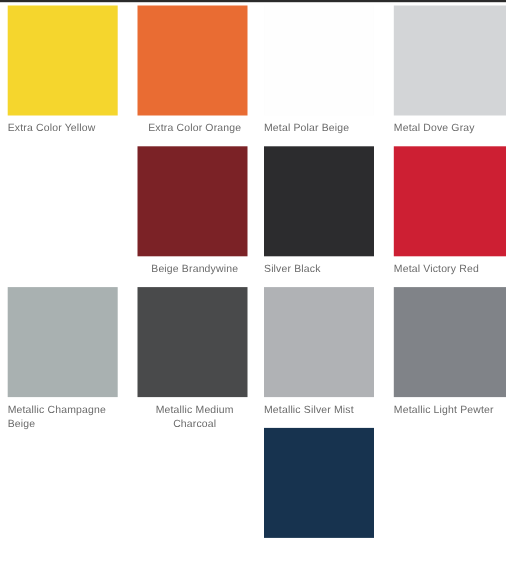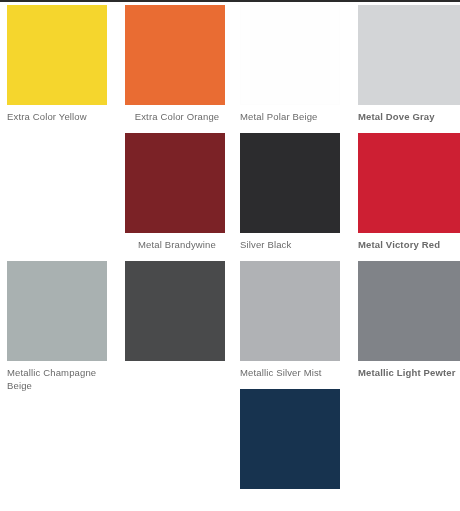--- a/index.html
+++ b/index.html
@@ -57,21 +57,21 @@
   .col-1 { left: 125px; text-align: center; }
   .col-2 { left: 240px; }
   .col-3 { left: 358px; }
   
   .row-0 { top: 5px; }
   .row-1 { top: 133px; }
   .row-2 { top: 261px; }
   .row-3 { top: 389px; }
   
   .col-3 .swatch-chip { width: 102px; }
-  .col-3 .swatch-label { width: 102px; font-weight: bold; }
+  .col-3 .swatch-label { width: 102px; }
 </style>
 </head>
 <body>
 
 <div id="top-edge-strip"></div>
 
 <div id="swatch-grid">
     <div class="swatch-cell col-0 row-0">
       <div class="swatch-chip" title="Extra Color Yellow" style="background: rgb(245, 214, 45);"></div>
       <div class="swatch-label">Extra Color Yellow</div>
@@ -83,36 +83,37 @@
     <div class="swatch-cell col-2 row-0">
       <div class="swatch-chip is-white" title="Metal Polar White" style="background: rgb(254, 254, 254);"></div>
       <div class="swatch-label">Metal Polar Beige</div>
     </div>
     <div class="swatch-cell col-3 row-0">
       <div class="swatch-chip" title="Metal Dove Gray" style="background: rgb(211, 213, 215);"></div>
       <div class="swatch-label">Metal Dove Gray</div>
     </div>
     <div class="swatch-cell col-1 row-1">
       <div class="swatch-chip" title="Metal Brandywine" style="background: rgb(123, 34, 38);"></div>
-      <div class="swatch-label">Metal Brandywine</div>
+      <div class="swatch-label">Beige Brandywine</div>
     </div>
     <div class="swatch-cell col-2 row-1">
       <div class="swatch-chip" title="Metal Black" style="background: rgb(44, 44, 46);"></div>
       <div class="swatch-label">Silver Black</div>
     </div>
     <div class="swatch-cell col-3 row-1">
       <div class="swatch-chip" title="Metal Victory Red" style="background: rgb(205, 31, 51);"></div>
       <div class="swatch-label">Metal Victory Red</div>
     </div>
     <div class="swatch-cell col-0 row-2">
       <div class="swatch-chip" title="Metallic Champagne Beige" style="background: rgb(169, 177, 177);"></div>
       <div class="swatch-label">Metallic Champagne Beige</div>
     </div>
     <div class="swatch-cell col-1 row-2">
       <div class="swatch-chip" title="Metallic Medium Charcoal" style="background: rgb(73, 74, 75);"></div>
+      <div class="swatch-label">Metallic Medium Charcoal</div>
     </div>
     <div class="swatch-cell col-2 row-2">
       <div class="swatch-chip" title="Metallic Silver Mist" style="background: rgb(176, 178, 181);"></div>
       <div class="swatch-label">Metallic Silver Mist</div>
     </div>
     <div class="swatch-cell col-3 row-2">
       <div class="swatch-chip" title="Metallic Light Pewter" style="background: rgb(128, 131, 136);"></div>
       <div class="swatch-label">Metallic Light Pewter</div>
     </div>
     <div class="swatch-cell col-2 row-3">

